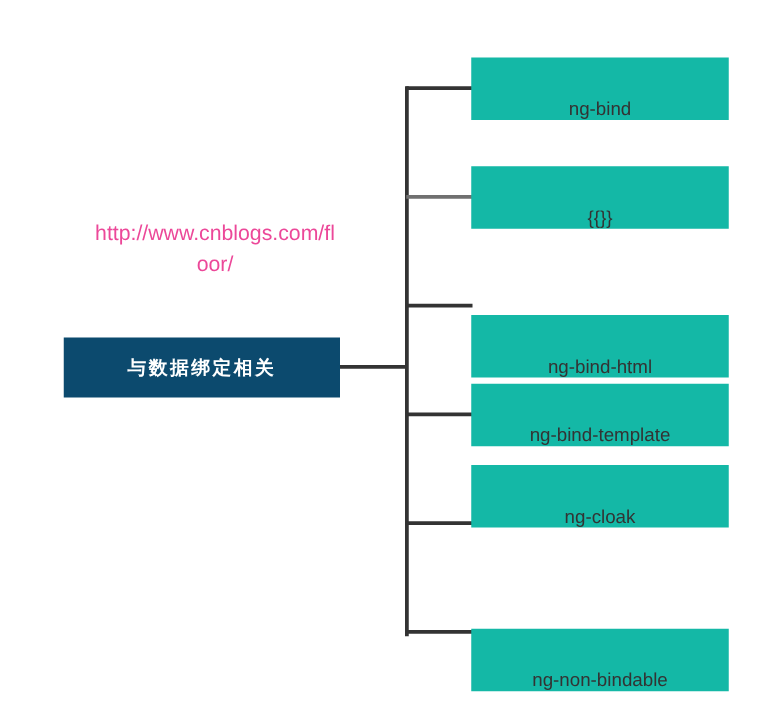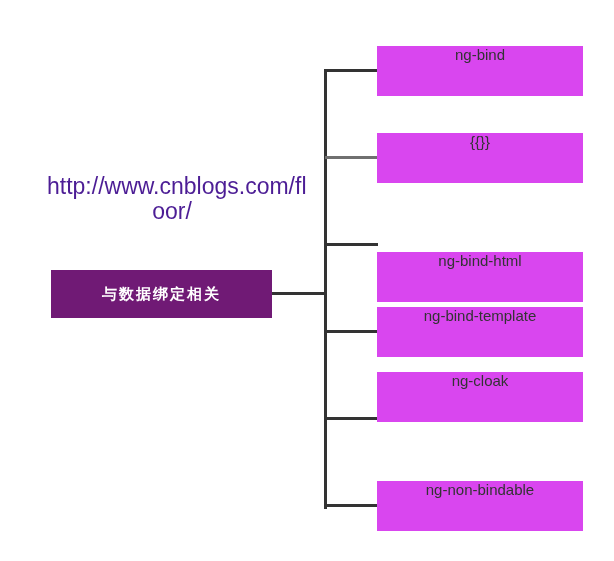--- a/index.html
+++ b/index.html
@@ -19,55 +19,55 @@
     height: 561px;
   }
 
   
   .url-label {
     position: absolute;
     left: 47px;
     top: 174px;
     width: 250px;
     text-align: center;
-    font-size: 23px;
+    font-size: 17px;
     line-height: 25px;
-    color: #4c1d95;
+    color: #ec4899;
     white-space: pre-line;
   }
 
   
   .root-node {
     position: absolute;
     left: 51px;
     top: 270px;
     width: 221px;
     height: 48px;
-    background: #701a75;
+    background: #0c4a6e;
     color: #ffffff;
     font-size: 15px;
     font-weight: bold;
     letter-spacing: 2px;
     display: flex;
     align-items: center;
     justify-content: center;
     box-sizing: border-box;
   }
 
   
   .leaf-node {
     position: absolute;
     left: 377px;
     width: 206px;
     height: 50px;
-    background: #d946ef;
+    background: #14b8a6;
     color: #333333;
     font-size: 15px;
     display: flex;
-    align-items: flex-start;
+    align-items: flex-end;
     justify-content: center;
     box-sizing: border-box;
   }
 
   
   .conn {
     position: absolute;
     background: #333333;
   }
   .conn.light {
@@ -127,18 +127,18 @@
       </div>
       <div class="branch conn" style="top: 330px;"></div>
       <div class="leaf-node" style="top: 307px;">
         <span>ng-bind-template</span>
       </div>
       <div class="branch conn" style="top: 417px;"></div>
       <div class="leaf-node" style="top: 372px;">
         <span>ng-cloak</span>
       </div>
       <div class="branch conn" style="top: 504px;"></div>
-      <div class="leaf-node" style="top: 481px;">
+      <div class="leaf-node" style="top: 503px;">
         <span>ng-non-bindable</span>
       </div>
     </div>
 
 </div>
 
 </body></html>

